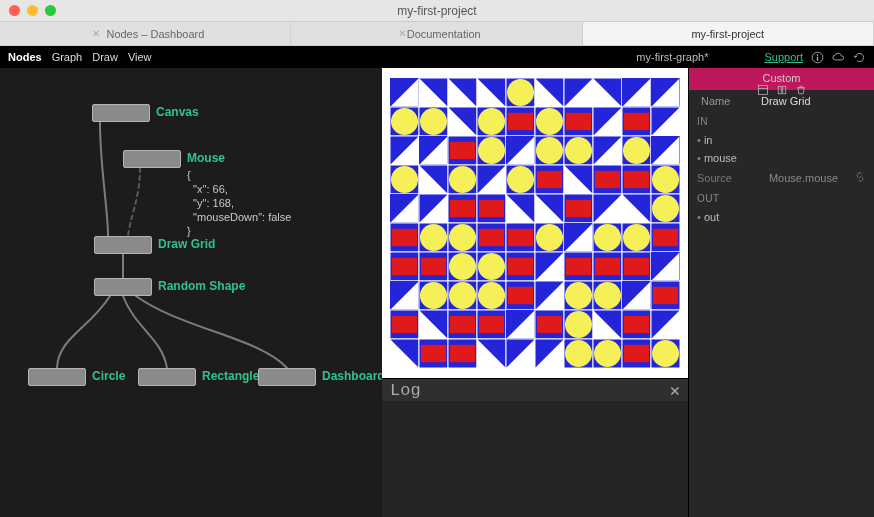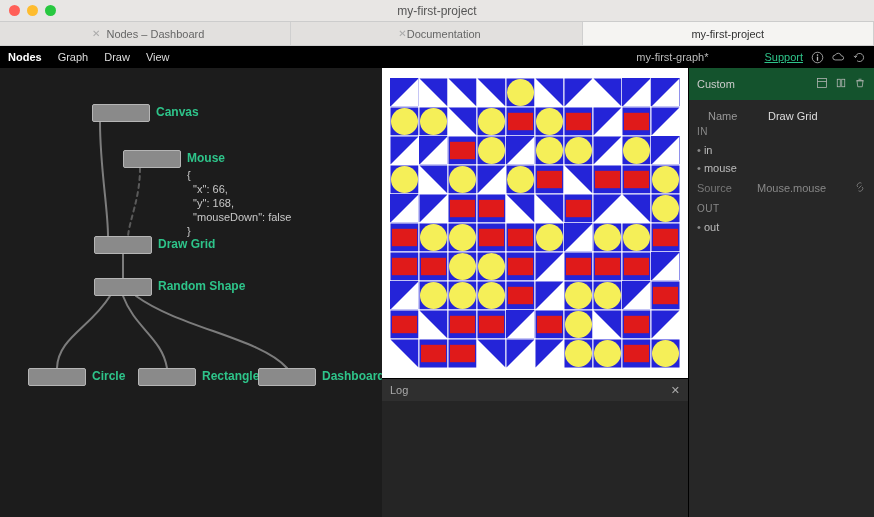--- a/index.html
+++ b/index.html
@@ -13,21 +13,21 @@
   .title { position: absolute; left: 50%; transform: translateX(-50%); font-size: 12px; color: #555; }
 
   
   .tabs { height: 24px; background: #e2e0de; display: flex; border-bottom: 1px solid #cfcfcf; }
   .tab { flex: 1; display: flex; align-items: center; justify-content: center; font-size: 11px; color: #666; border-right: 1px solid #cfcfcf; }
   .tab.active { background: #f5f4f2; color: #333; }
   .tab .x { margin-left: 6px; color: #aaa; font-size: 10px; }
 
   
   .appbar { height: 22px; background: #000; display: flex; align-items: center; padding: 0 8px; justify-content: space-between; }
-  .menus { display: flex; gap: 16px; font-size: 11px; color: #ddd; }
+  .menus { display: flex; gap: 10px; font-size: 11px; color: #ddd; }
   .menus span:first-child { font-weight: bold; color: #fff; }
   .right-bar { display: flex; align-items: center; gap: 8px; font-size: 11px; }
   .right-bar .gname { color: #bbb; }
   .right-bar .support { color: #2ec48a; text-decoration: underline; margin-left: 48px; }
   .right-bar .ico svg { width: 13px; height: 13px; }
   .right-bar .ico { color: #bbb; display: flex; }
 
   
   .main { display: flex; height: calc(517px - 22px - 24px - 22px); }
 
@@ -40,35 +40,35 @@
   svg.wires { position: absolute; inset: 0; width: 100%; height: 100%; pointer-events: none; }
   .wires path { stroke: #7c7c7c; stroke-width: 2; fill: none; stroke-linecap: round; }
   .wires path.dash { stroke-dasharray: 4 4; stroke: #5a5a5a; }
 
   
   .center { width: 306px; display: flex; flex-direction: column; background: #1c1c1c; }
   .preview { height: 310px; background: #fff; padding: 8px; }
   .preview svg { width: 100%; height: 100%; }
   .log { flex: 1; background: #252525; border-top: 1px solid #000; }
   .log-hdr { height: 22px; display: flex; align-items: center; justify-content: space-between; padding: 0 8px; background: #2f2f2f; }
-  .log-hdr span { font-size: 11px; color: #aaa; }
+  .log-hdr span { font-size: 17px; color: #aaa; font-family: Liberation Mono, monospace; }
 
   
   .inspector { width: 186px; background: #272727; border-left: 1px solid #000; display: flex; flex-direction: column; font-size: 11px; }
-  .ins-hdr { height: 22px; display: flex; align-items: center; justify-content: space-between; padding: 16px 8px; background: #14532d; }
+  .ins-hdr { height: 22px; display: flex; align-items: center; justify-content: space-between; padding: 4px 8px; background: #be185d; flex-direction: column; }
   .ins-hdr .ticons { display: flex; gap: 7px; }
   .ins-hdr .ticons svg { width: 12px; height: 12px; }
-  .row { display: flex; height: 22px; align-items: flex-end; padding: 0 12px; margin-left: 7px; }
+  .row { display: flex; height: 22px; align-items: center; padding: 0 12px; }
   .row .k { width: 60px; color: #999; }
   .row .v { flex: 1; color: #ddd; }
   .sect { padding: 4px 8px; color: #888; font-size: 10px; letter-spacing: 0.5px; }
   .port { padding: 3px 8px; color: #bbb; font-size: 11px; }
   .port::before { content: "• "; color: #888; }
   .insrow { display: flex; padding: 4px 8px; align-items: center; }
-  .insrow .v2 { flex: 1; text-align: left; color: #888; padding-right: 4px; }
+  .insrow .v2 { flex: 1; text-align: center; color: #888; padding-right: 4px; }
   .linkic { color: #888; }
 </style>
 </head>
 <body>
 
 <div class="titlebar">
   <div class="traffic">
     <span class="t-red"></span>
     <span class="t-yel"></span>
     <span class="t-grn"></span>

